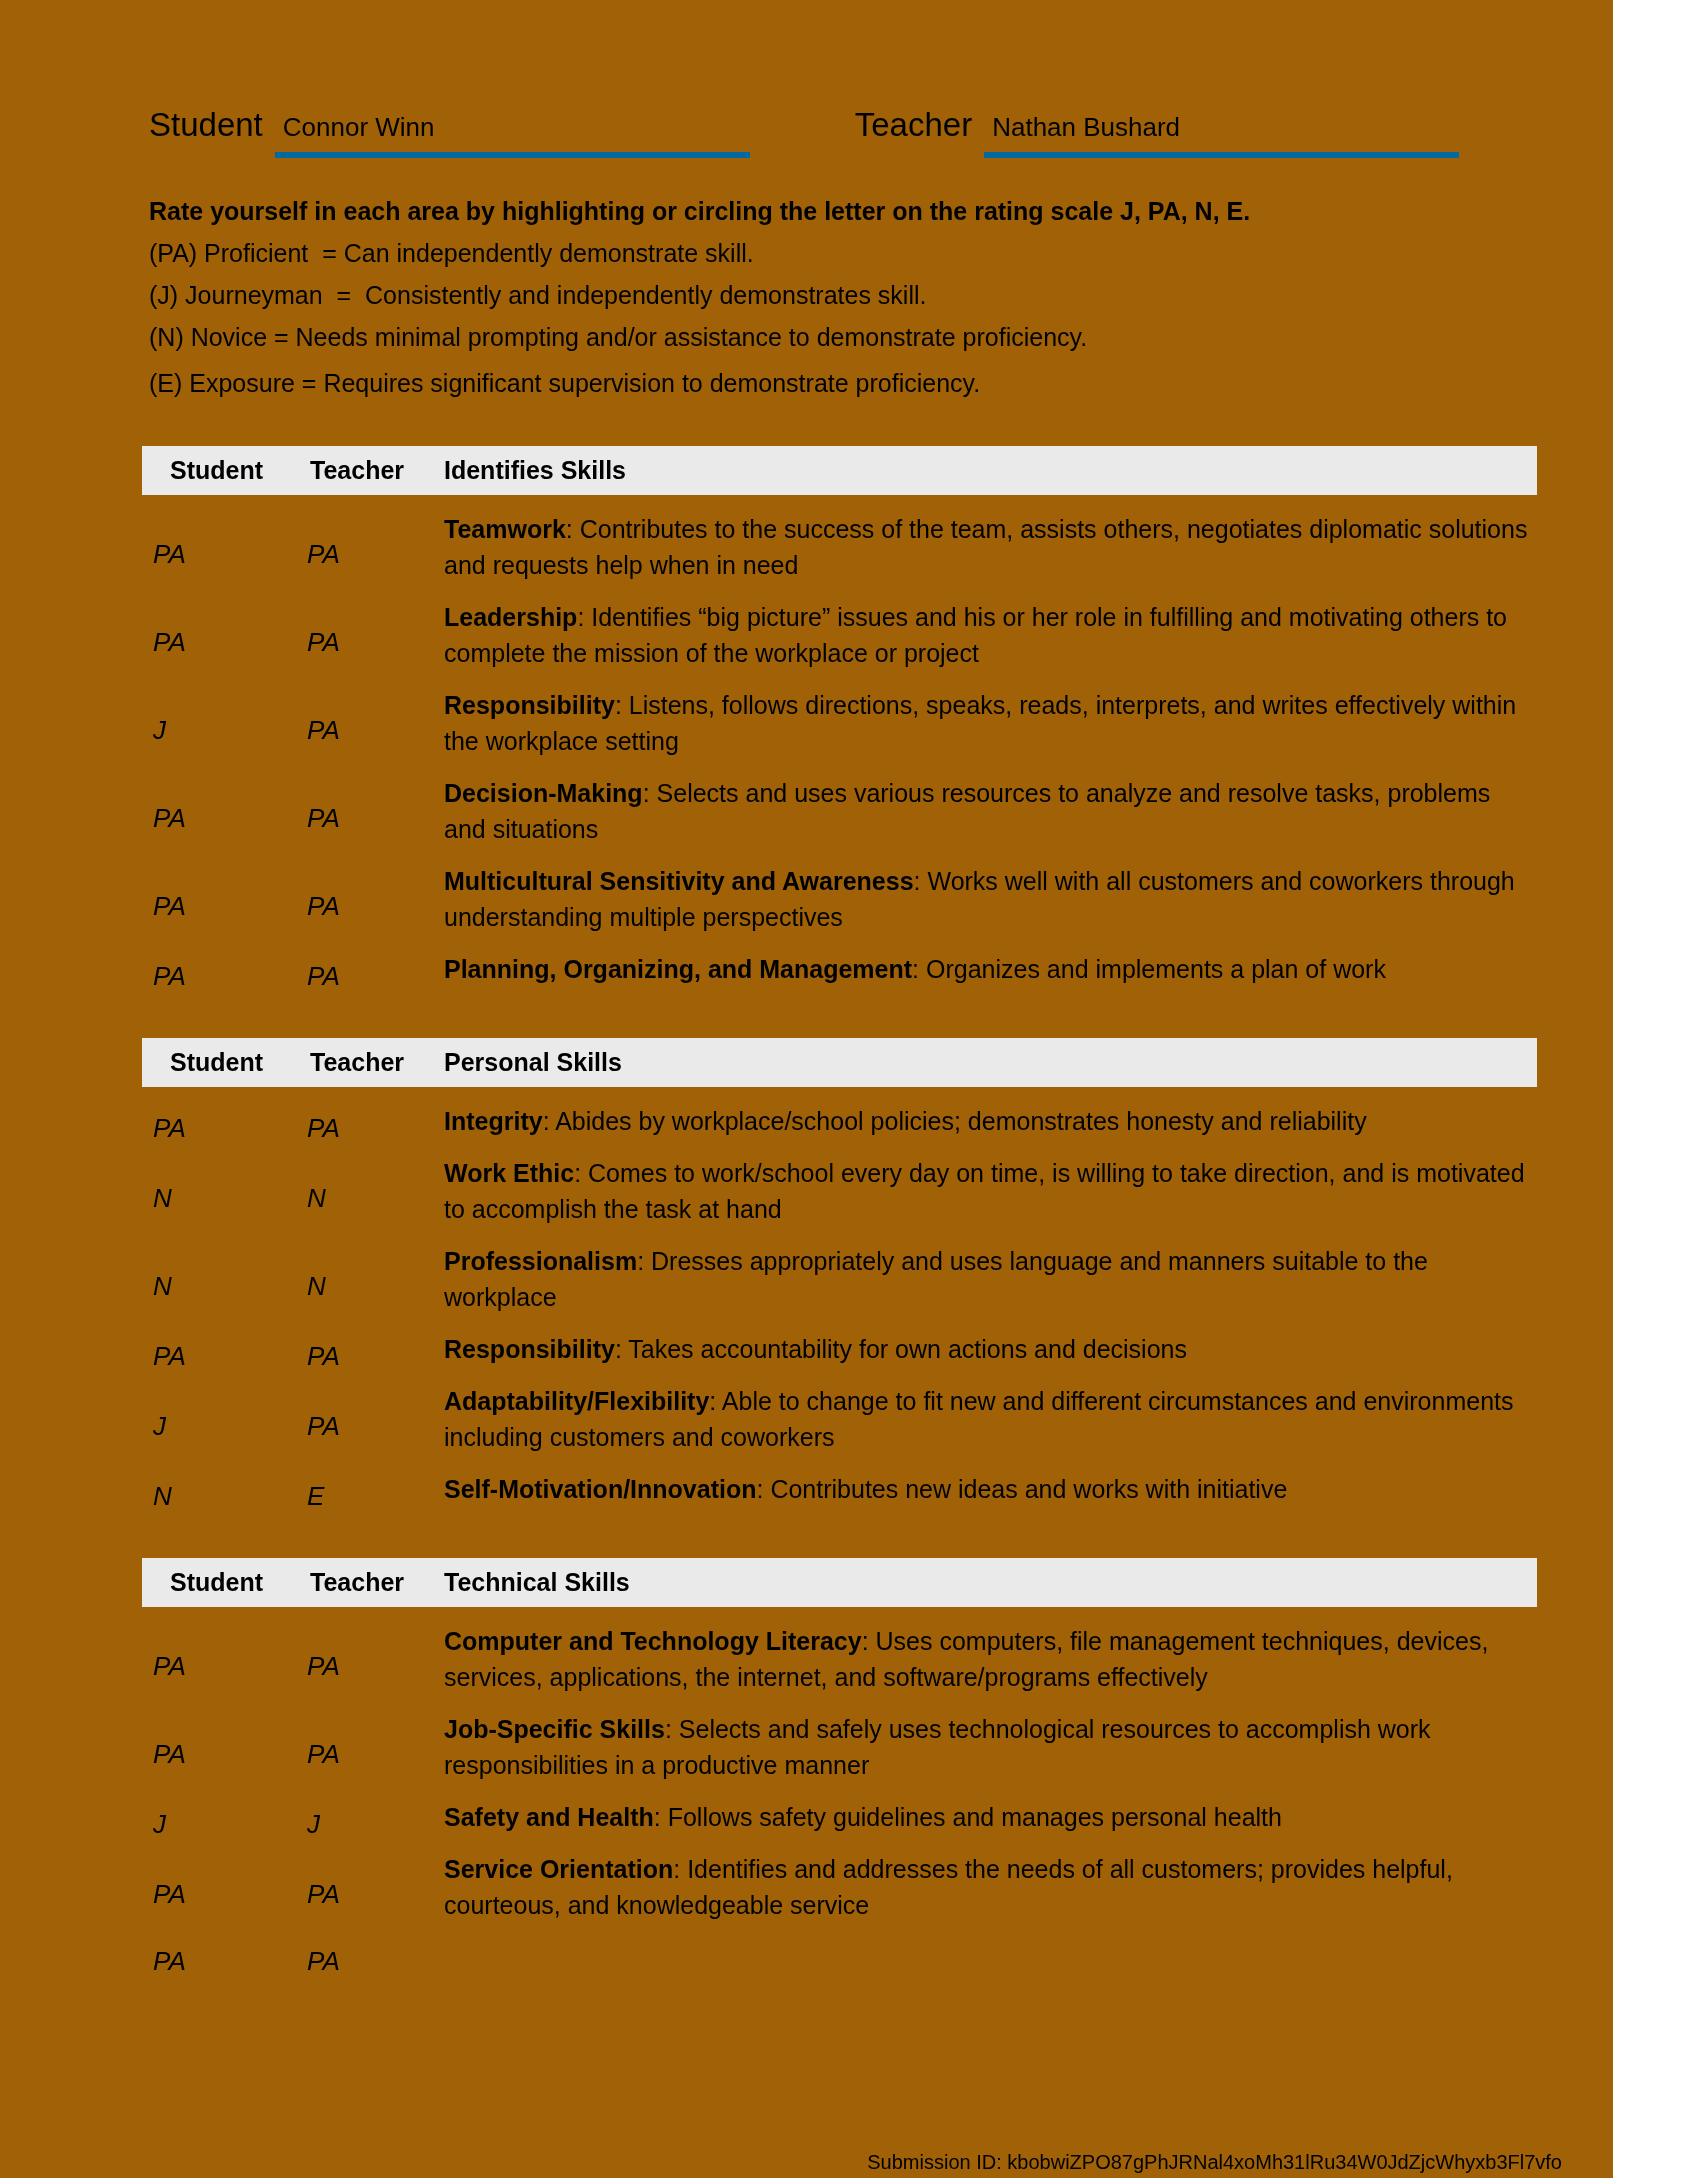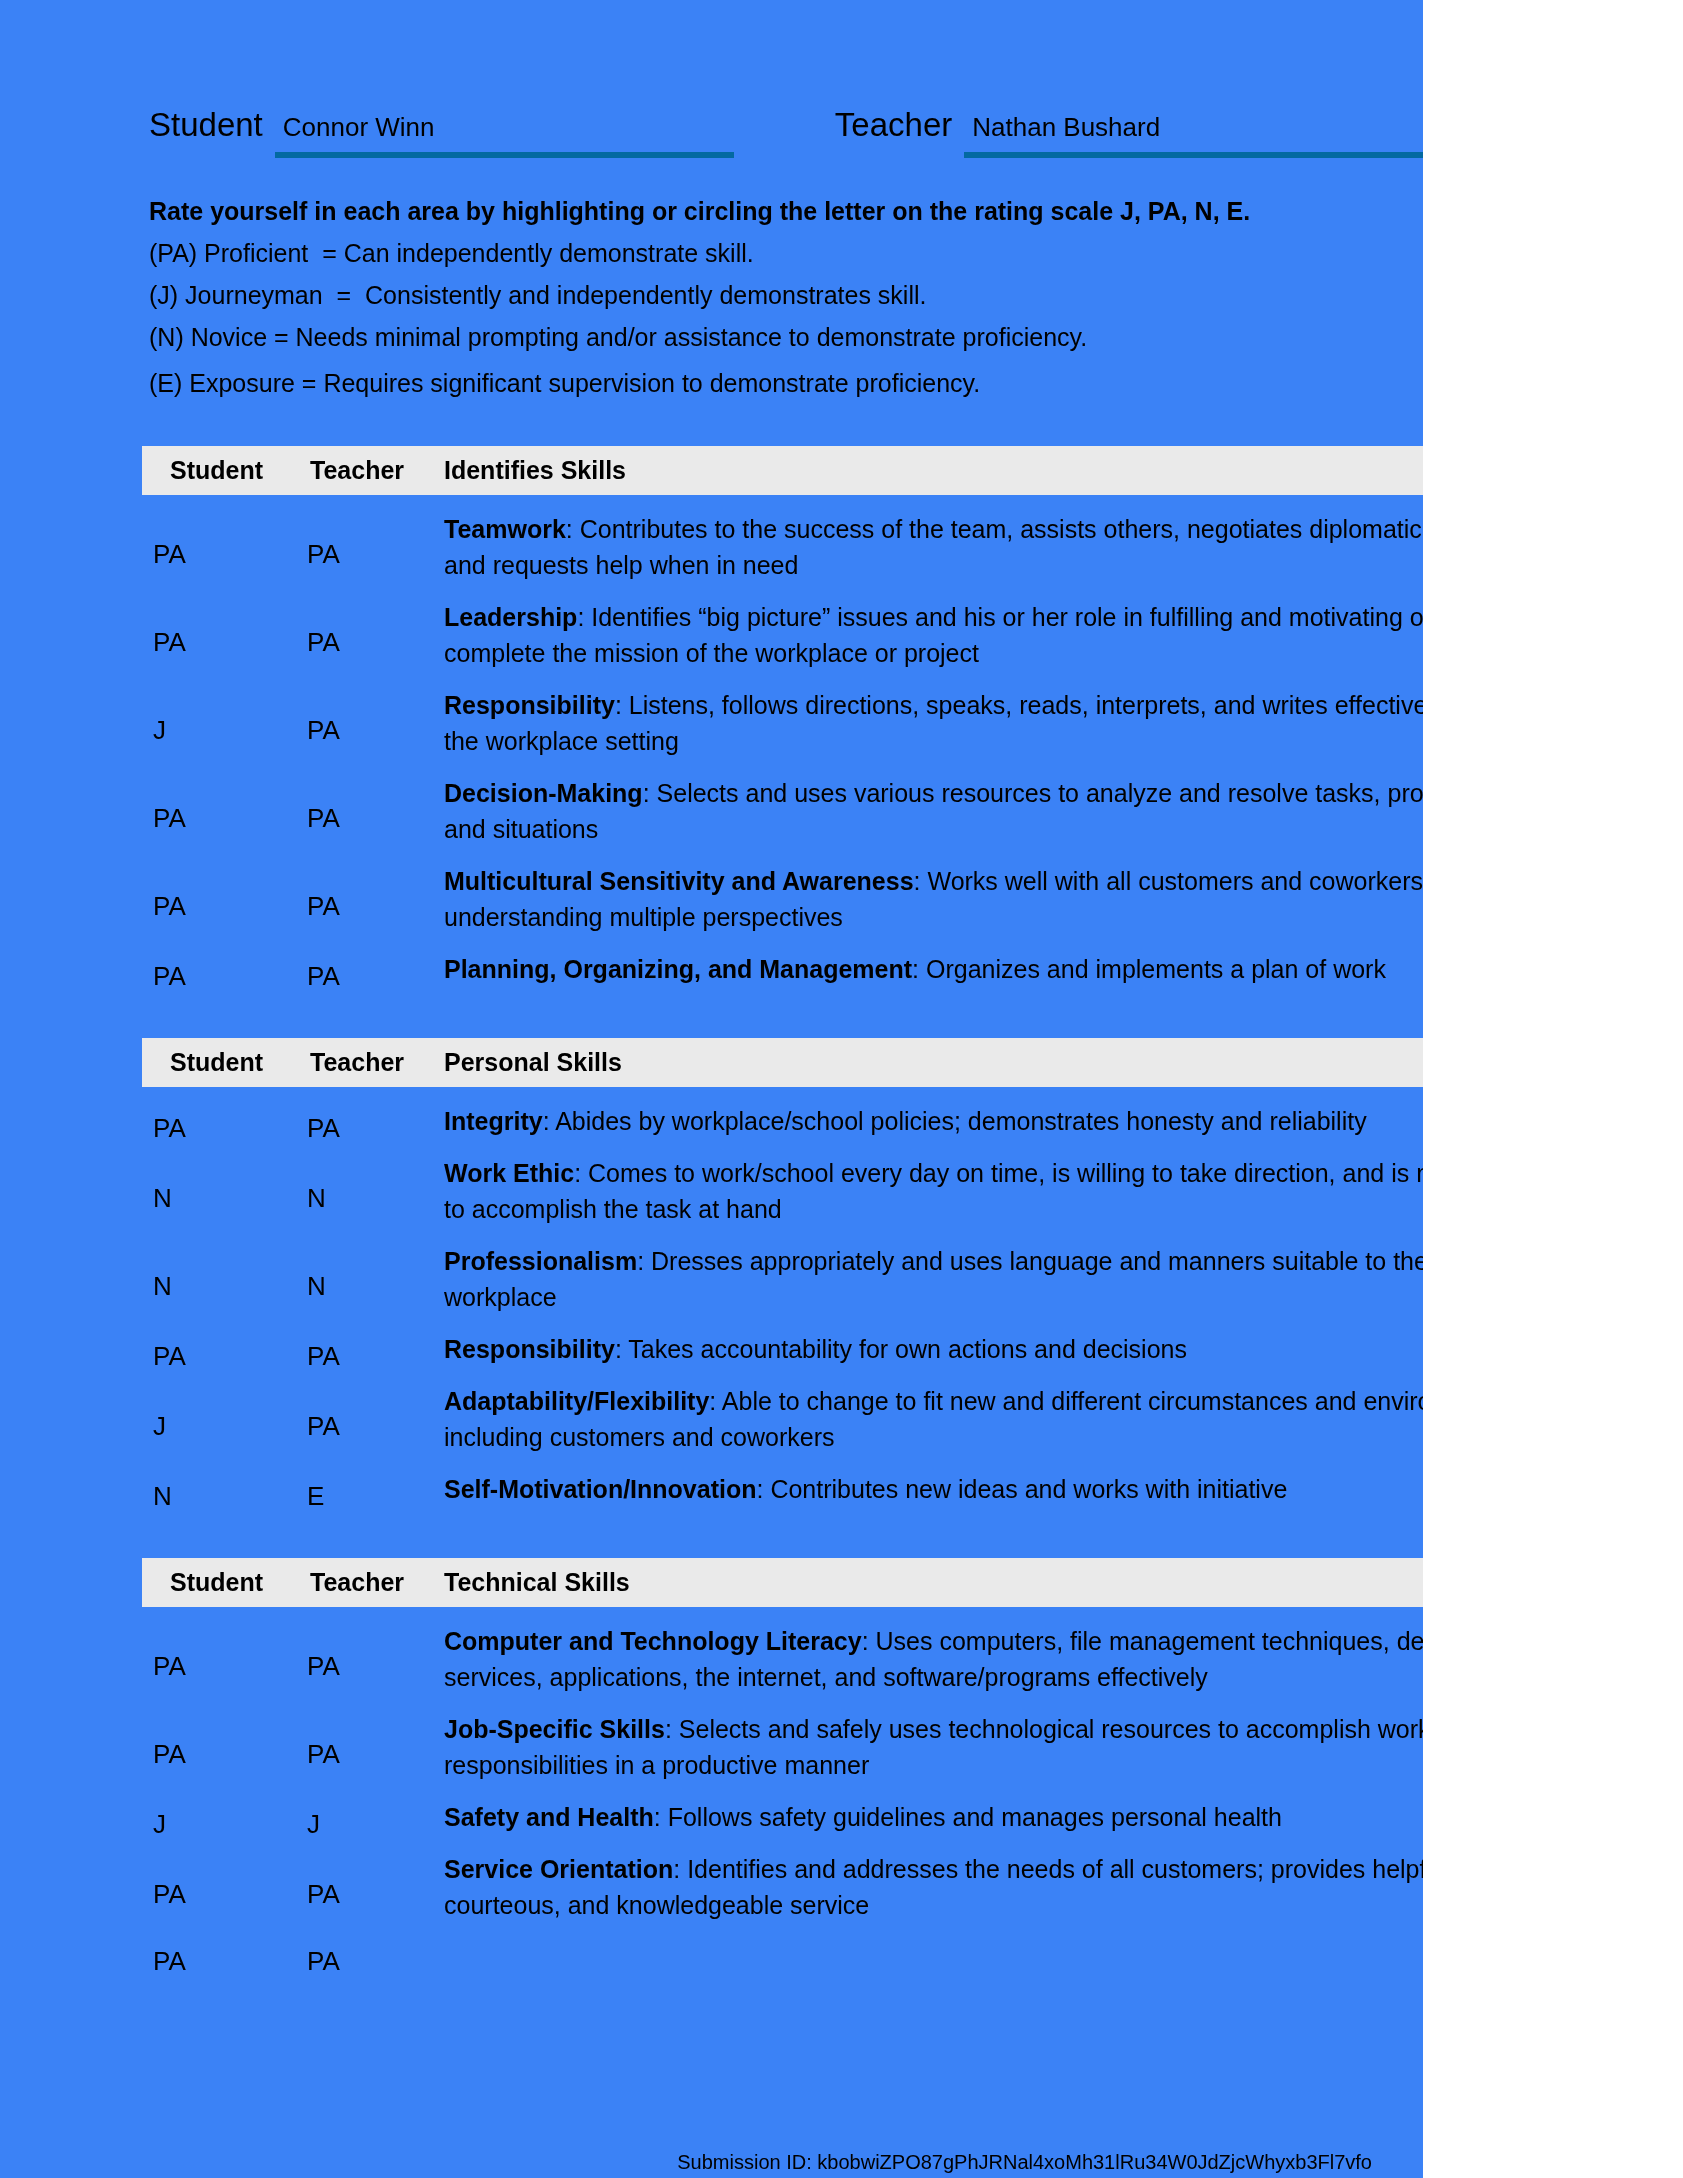--- a/index.html
+++ b/index.html
@@ -1,20 +1,20 @@
 <!DOCTYPE html>
 <html><head>
 <meta charset="utf-8">
 <style>
   html, body { margin: 0; padding: 0; background: #ffffff; }
   .page {
     position: relative;
-    width: 1423px;
+    width: 1613px;
     height: 2178px;
-    background: #3b82f6;
+    background: #a16207;
     color: #000000;
     font-family: "Liberation Sans", sans-serif;
     overflow: hidden;
   }
 
   
   .names-row {
     display: flex;
     align-items: baseline;
     margin: 105px 0 0 149px;
@@ -57,20 +57,21 @@
     display: grid;
     grid-template-columns: 156px 139px 1fr;
     margin-top: 16px;
     font-size: 25px;
   }
   .rating {
     align-self: center;
     position: relative;
     top: 7px;
     font-size: 26px;
+    font-style: italic;
   }
   .rating.student-col { padding-left: 11px; }
   .rating.teacher-col { padding-left: 9px; }
   .skill-desc {
     line-height: 36px;
     padding-left: 7px;
     max-width: 1093px;
   }
   .skill-name { font-weight: bold; }
 

